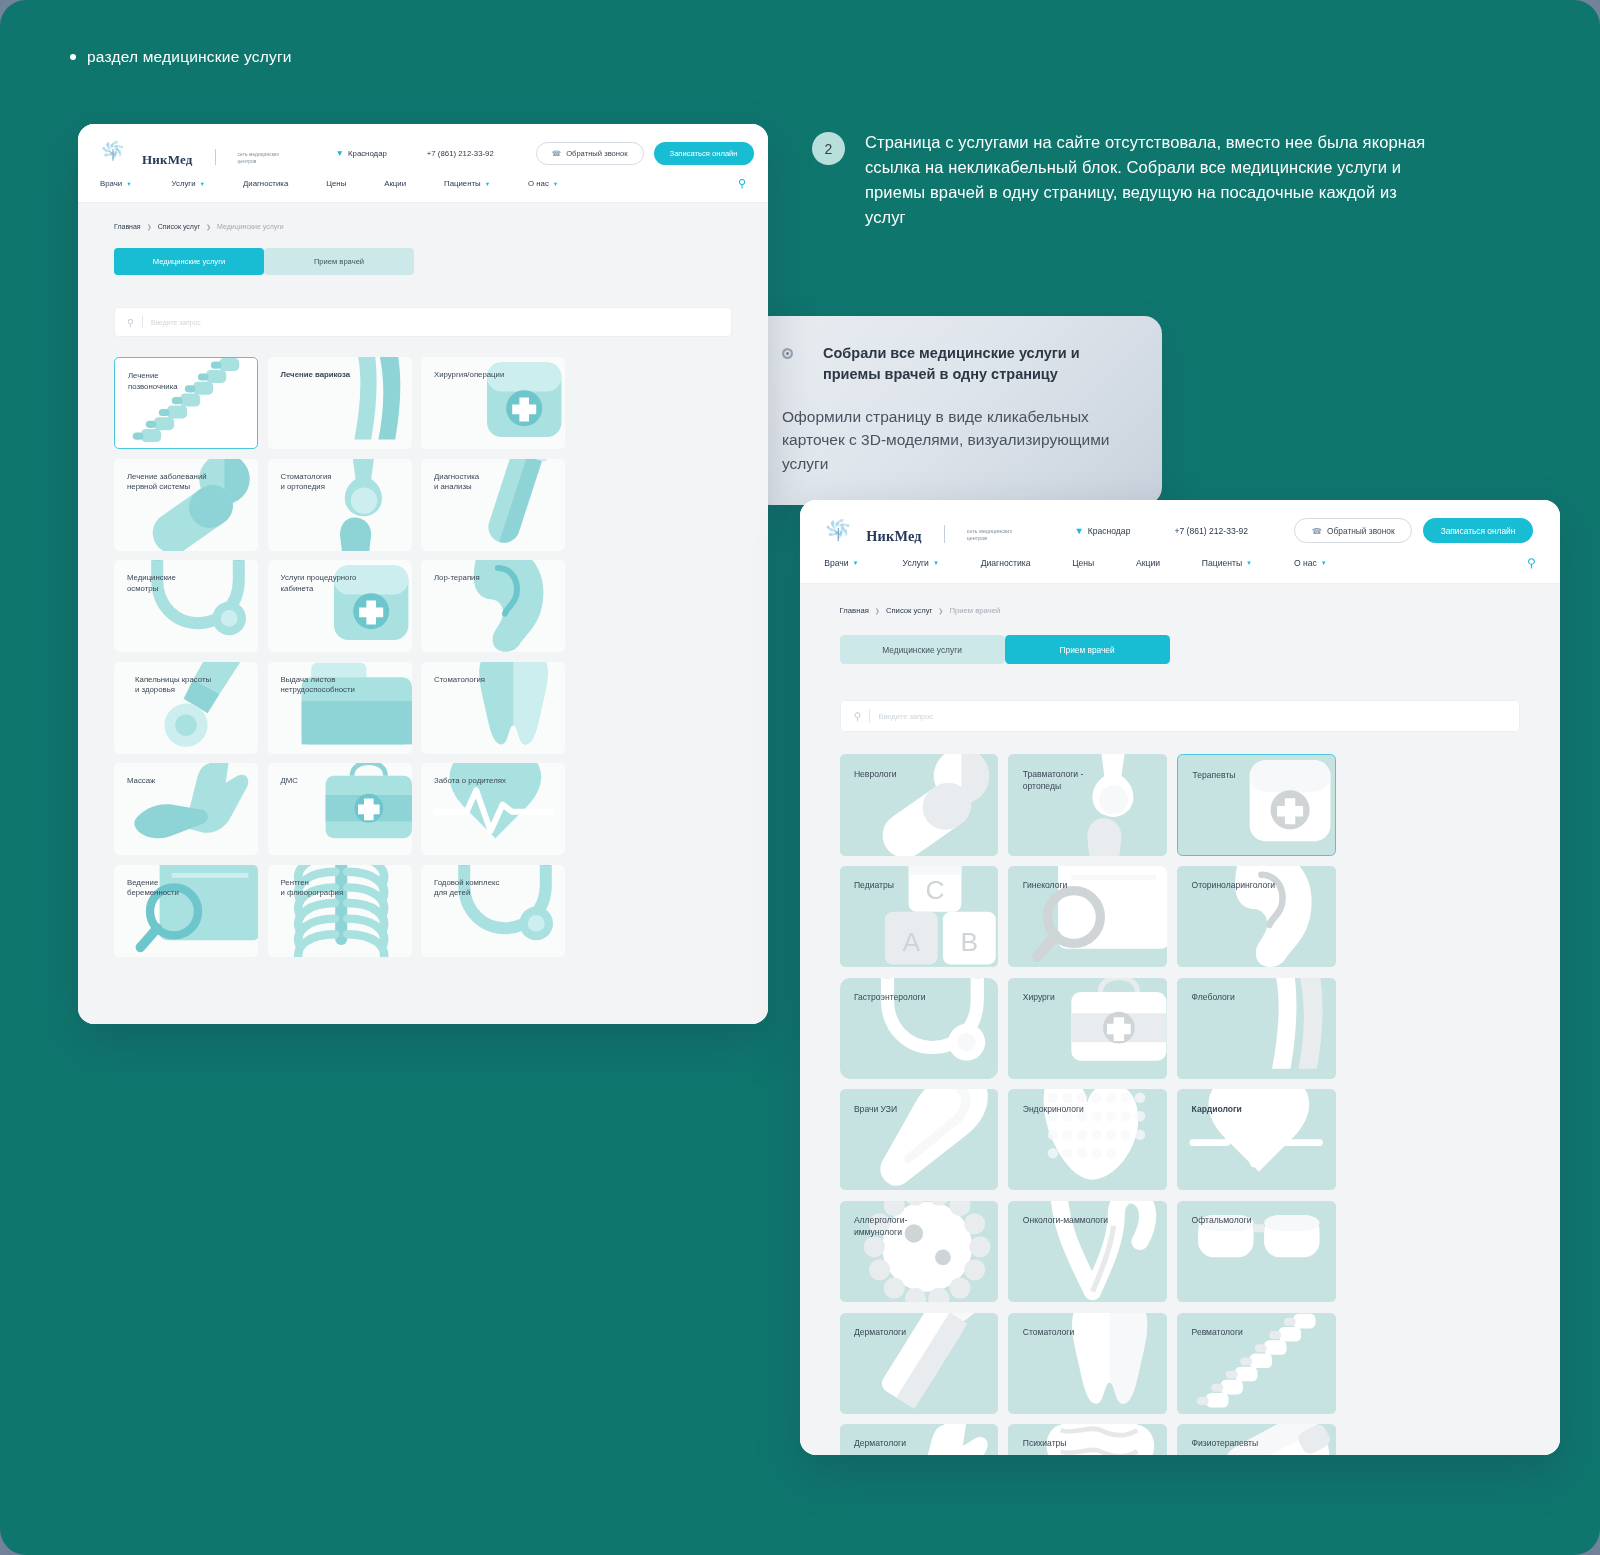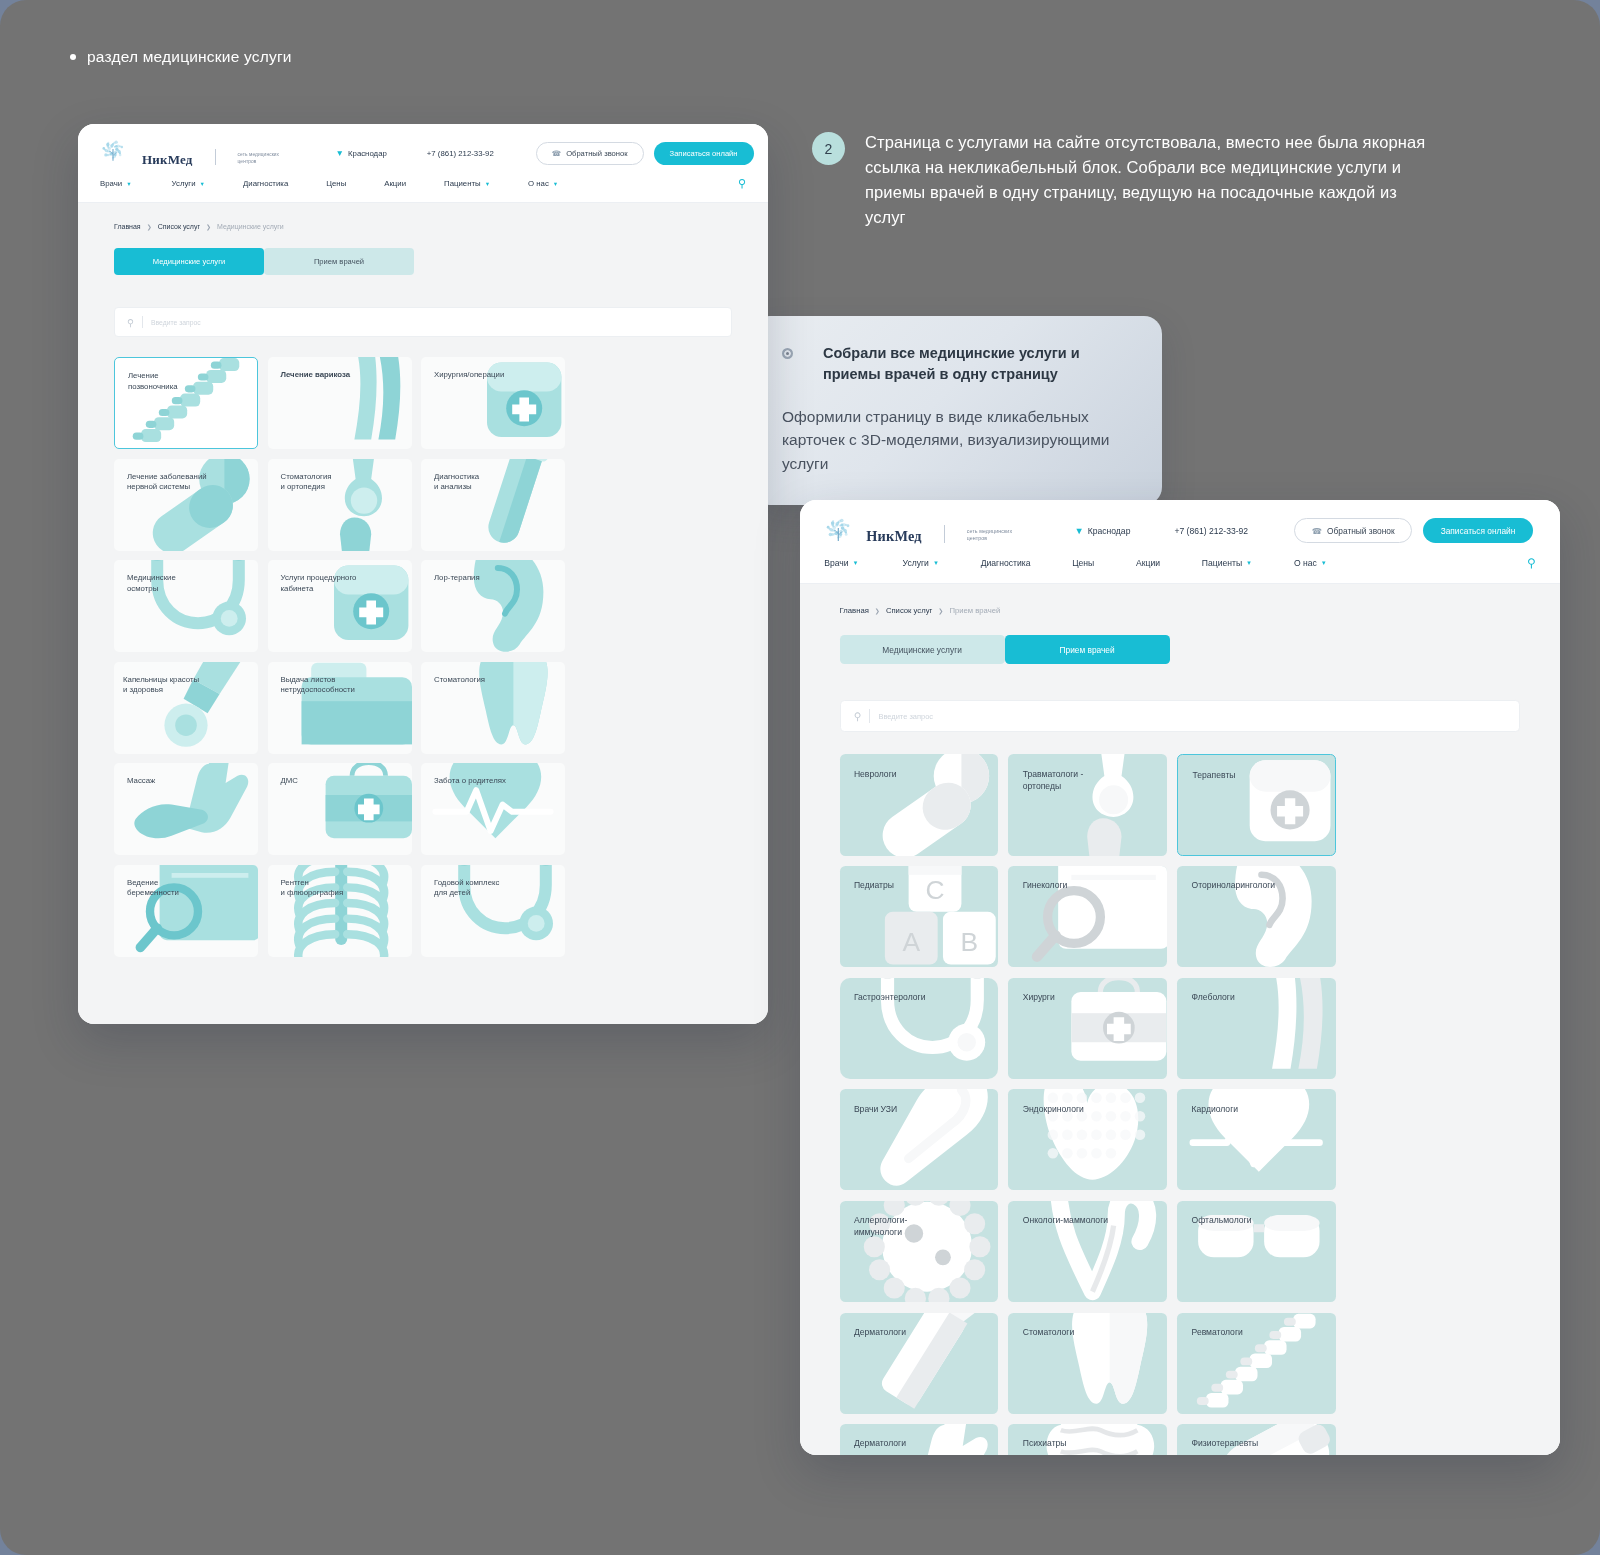--- a/index.html
+++ b/index.html
@@ -5,21 +5,21 @@
   * { box-sizing: border-box; margin: 0; padding: 0; }
   html, body {
     width: 1600px; height: 1555px;
     font-family: "Liberation Sans", sans-serif;
     background: #73829b;
     overflow: hidden;
   }
   .canvas {
     position: relative;
     width: 1600px; height: 1555px;
-    background: #737373;
+    background: #0f766e;
     border-radius: 26px;
   }
 
   
   .page-heading {
     position: absolute; left: 70px; top: 48px;
     display: flex; align-items: center; gap: 11px;
   }
   .page-heading .dot {
     width: 6px; height: 6px; border-radius: 50%; background: #ffffff;
@@ -408,21 +408,21 @@
       </svg></div>
             <div class="card-label" style="font-size: 7.8px; left: 13px; top: 13px; right: 34px;">Лор-терапия</div>
           </div>
           <div class="card svc" style="height: 92px; border-radius: 5px;">
             <div class="art"><svg viewBox="0 0 120 100" width="100%" height="100%" preserveAspectRatio="xMaxYMax slice">
         <path d="M84 6l26 10-22 34-22-12z" fill="#a9e0e0"></path>
         <path d="M66 38l22 12-10 16-20-12z" fill="#8ed4d6"></path>
         <circle cx="60" cy="76" r="18" fill="#cdeeee"></circle>
         <circle cx="60" cy="76" r="9" fill="#a9e0e0"></circle>
       </svg></div>
-            <div class="card-label" style="font-size: 7.8px; left: 9px; top: 13px; right: 34px;">Капельницы красоты
+            <div class="card-label" style="font-size: 7.8px; left: 21px; top: 13px; right: 34px;">Капельницы красоты
 и здоровья</div>
           </div>
           <div class="card svc" style="height: 92px; border-radius: 5px;">
             <div class="art"><svg viewBox="0 0 120 100" width="100%" height="100%" preserveAspectRatio="xMaxYMax slice">
         <rect x="36" y="24" rx="5" width="46" height="18" fill="#cdeeee"></rect>
         <rect x="28" y="36" rx="8" width="92" height="56" fill="#a9e0e0"></rect>
         <rect x="28" y="56" width="92" height="36" fill="#8ed4d6"></rect>
       </svg></div>
             <div class="card-label" style="font-size: 7.8px; left: 13px; top: 13px; right: 34px;">Выдача листов
 нетрудоспособности</div>
@@ -739,21 +739,21 @@
                 <circle cx="89" cy="58" r="4" fill="#f7f8f9" opacity=".75"></circle>
                 <circle cx="100" cy="58" r="4" fill="#f7f8f9" opacity=".75"></circle>
                 <circle cx="34" cy="72" r="4" fill="#f7f8f9" opacity=".75"></circle>
                 <circle cx="45" cy="72" r="4" fill="#f7f8f9" opacity=".75"></circle>
                 <circle cx="56" cy="72" r="4" fill="#f7f8f9" opacity=".75"></circle>
                 <circle cx="67" cy="72" r="4" fill="#f7f8f9" opacity=".75"></circle>
                 <circle cx="78" cy="72" r="4" fill="#f7f8f9" opacity=".75"></circle>
       </svg></div>
             <div class="card-label" style="font-size: 8.58px; left: 14.3px; top: 14.3px; right: 37.4px;">Эндокринологи</div>
           </div>
-          <div class="card doc" style="height: 101.2px; border-radius: 5.5px;">
+          <div class="card doc" style="height: 101.2px; border-radius: 5.5px; font-weight: bold;">
             <div class="art"><svg viewBox="0 0 120 100" width="100%" height="100%" preserveAspectRatio="xMaxYMax slice">
         <path d="M62 22c8-12 26-12 34 0 8 11 4 26-8 38L62 86 36 60C24 48 20 33 28 22c8-12 26-12 34 0z" fill="#ffffff"></path>
         <path d="M12 64h26l8-18 12 34 10-22 8 6h32" stroke="#ffffff" stroke-width="5" fill="none" stroke-linejoin="round" stroke-linecap="round"></path>
       </svg></div>
             <div class="card-label" style="font-size: 8.58px; left: 14.3px; top: 14.3px; right: 37.4px;">Кардиологи</div>
           </div>
           <div class="card doc" style="height: 101.2px; border-radius: 5.5px;">
             <div class="art"><svg viewBox="0 0 120 100" width="100%" height="100%" preserveAspectRatio="xMaxYMax slice">
         <circle cx="66" cy="58" r="34" fill="#ffffff"></circle>
         <circle cx="106.0" cy="58.0" r="8" fill="#e9ecee"></circle>

